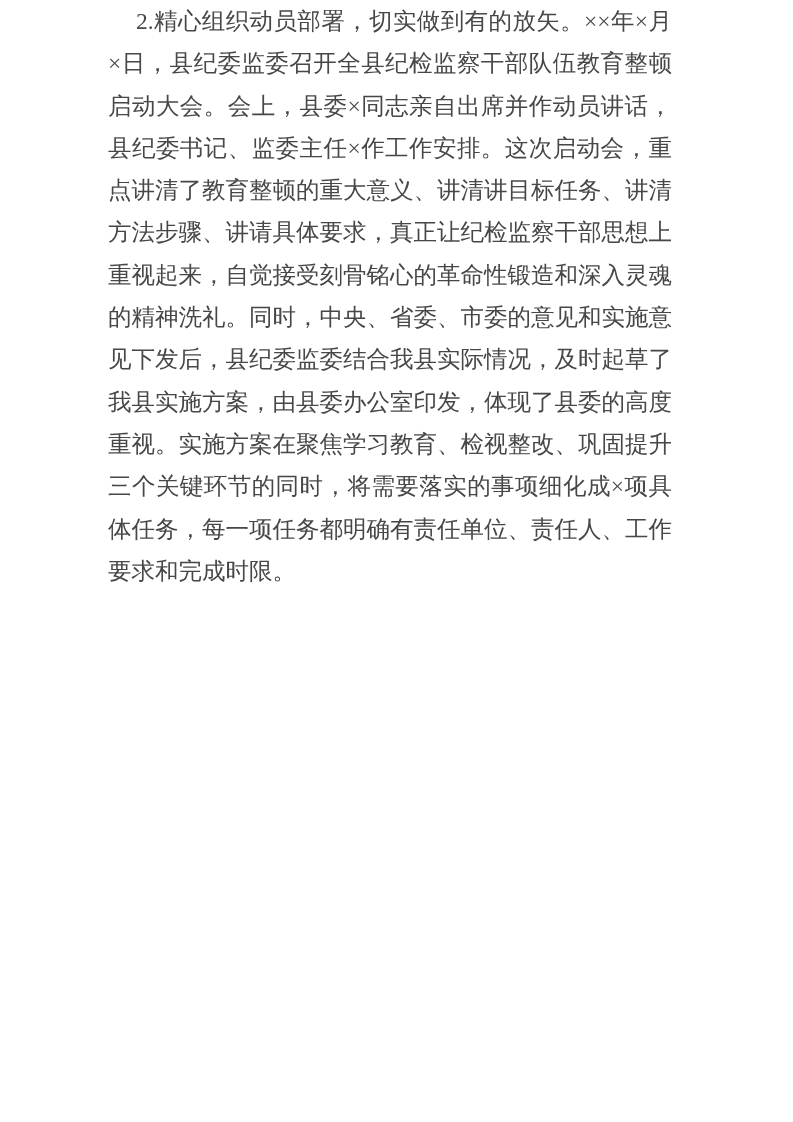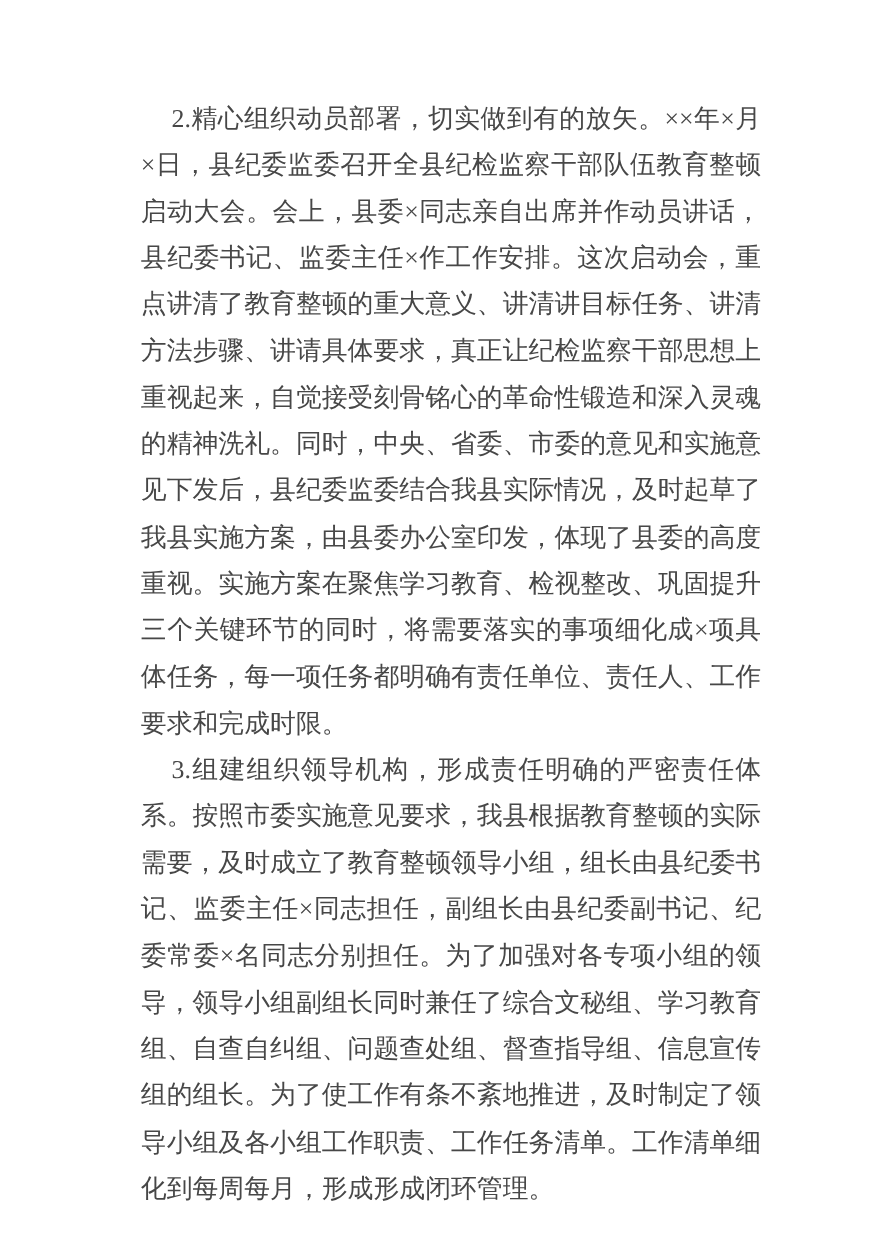--- a/index.html
+++ b/index.html
@@ -10,39 +10,37 @@
   .page {
     position: relative;
     width: 793px;
     height: 1122px;
     background: var(--page-bg, #ffffff);
     overflow: hidden;
     font-family: "Liberation Serif", "DejaVu Serif", serif;
   }
   .text-block {
     position: absolute;
-    left: 128px;
+    left: 108px;
     top: 0;
     width: 564px;
-    padding-top: 87px;
   }
   .para {
     margin: 0;
     font-size: 23.5px;
     line-height: 42.3px;
     font-weight: 400;
     color: var(--text-color, #474747);
     text-align: justify;
     text-align-last: left;
     text-indent: 28px;
     letter-spacing: 0;
     word-break: break-all;
   }
 </style>
 </head>
 <body>
 
 <div class="page">
   <div class="text-block">
     <p class="para">2.精心组织动员部署，切实做到有的放矢。××年×月×日，县纪委监委召开全县纪检监察干部队伍教育整顿启动大会。会上，县委×同志亲自出席并作动员讲话，县纪委书记、监委主任×作工作安排。这次启动会，重点讲清了教育整顿的重大意义、讲清讲目标任务、讲清方法步骤、讲请具体要求，真正让纪检监察干部思想上重视起来，自觉接受刻骨铭心的革命性锻造和深入灵魂的精神洗礼。同时，中央、省委、市委的意见和实施意见下发后，县纪委监委结合我县实际情况，及时起草了我县实施方案，由县委办公室印发，体现了县委的高度重视。实施方案在聚焦学习教育、检视整改、巩固提升三个关键环节的同时，将需要落实的事项细化成×项具体任务，每一项任务都明确有责任单位、责任人、工作要求和完成时限。</p>
-    <p class="para">3.组建组织领导机构，形成责任明确的严密责任体系。按照市委实施意见要求，我县根据教育整顿的实际需要，及时成立了教育整顿领导小组，组长由县纪委书记、监委主任×同志担任，副组长由县纪委副书记、纪委常委×名同志分别担任。为了加强对各专项小组的领导，领导小组副组长同时兼任了综合文秘组、学习教育组、自查自纠组、问题查处组、督查指导组、信息宣传组的组长。为了使工作有条不紊地推进，及时制定了领导小组及各小组工作职责、工作任务清单。工作清单细化到每周每月，形成形成闭环管理。</p>
   </div>
 </div>
 
 </body></html>

